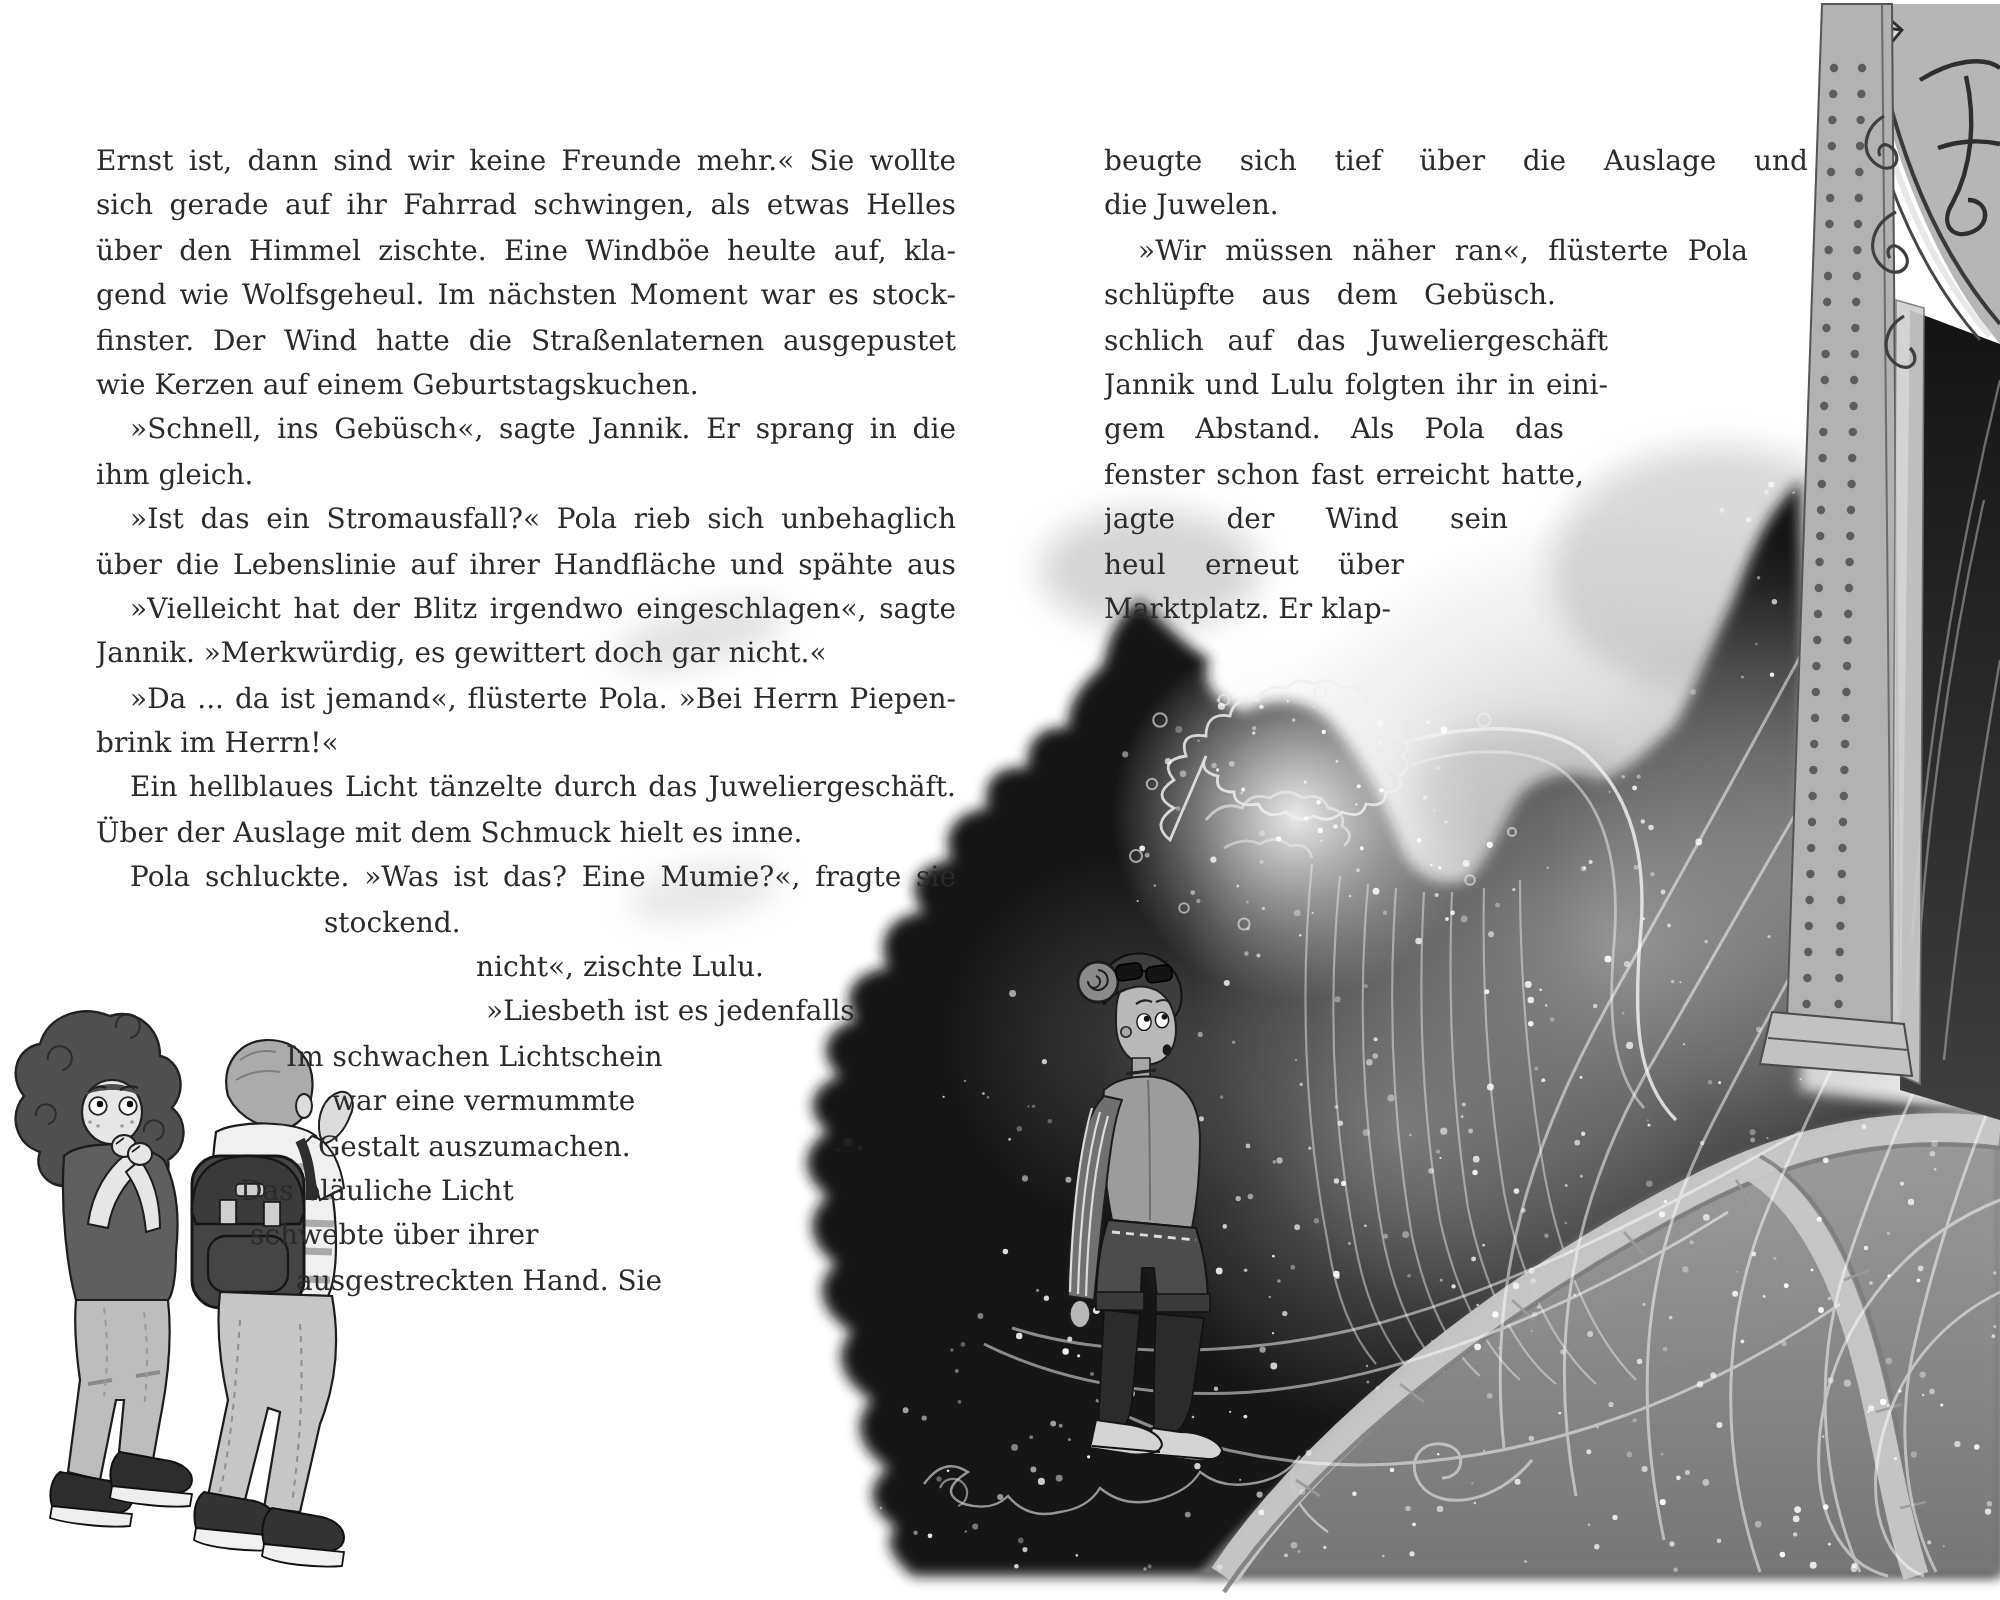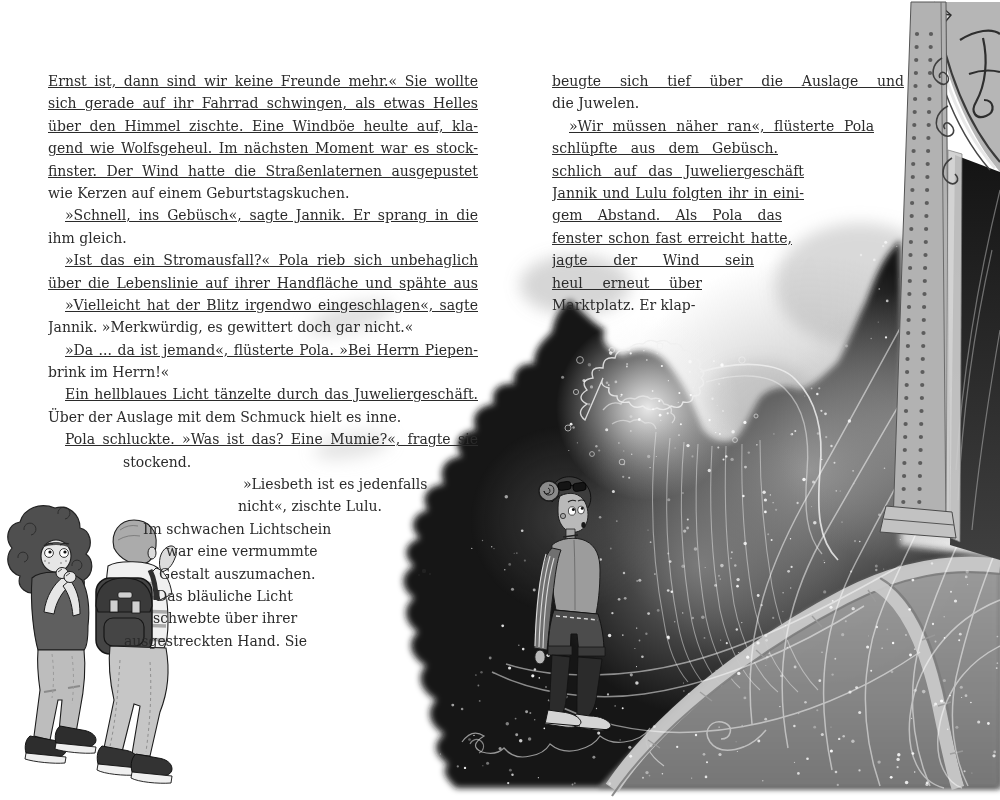--- a/index.html
+++ b/index.html
@@ -3,21 +3,21 @@
 <meta charset="utf-8">
 <style>
   html,body{margin:0;padding:0;background:#ffffff;}
   .spread{position:relative;width:1000px;height:800px;background:#ffffff;overflow:hidden;
           font-family:"DejaVu Serif", serif;}
   .art{position:absolute;left:0;top:0;width:1000px;height:800px;}
   .col{position:absolute;top:70px;color:#2b2b2b;font-size:14px;line-height:22.4px;}
   .col.left{left:48px;width:430px;}
   .col.right{left:552px;width:352px;}
   .ln{height:22.4px;overflow:hidden;white-space:nowrap;}
-  .j{white-space:normal;text-align:justify;text-align-last:justify;text-decoration:underline;}
+  .j{white-space:normal;text-align:justify;text-align-last:justify;}
   .ind{text-indent:17px;}
 </style>
 </head>
 <body>
 
 <div class="spread">
 
 <svg class="art" viewBox="0 0 1000 800">
   <defs>
     <filter id="soft" x="-20%" y="-20%" width="140%" height="140%">
@@ -862,29 +862,29 @@
   <div class="ln">ihm gleich.</div>
   <div class="ln j ind">»Ist das ein Stromausfall?« Pola rieb sich unbehaglich</div>
   <div class="ln j">über die Lebenslinie auf ihrer Handfläche und spähte aus</div>
   <div class="ln j ind">»Vielleicht hat der Blitz irgendwo eingeschlagen«, sagte</div>
   <div class="ln">Jannik. »Merkwürdig, es gewittert doch gar nicht.«</div>
   <div class="ln j ind">»Da ... da ist jemand«, flüsterte Pola. »Bei Herrn Piepen-</div>
   <div class="ln">brink im Herrn!«</div>
   <div class="ln j ind">Ein hellblaues Licht tänzelte durch das Juweliergeschäft.</div>
   <div class="ln">Über der Auslage mit dem Schmuck hielt es inne.</div>
   <div class="ln j ind">Pola schluckte. »Was ist das? Eine Mumie?«, fragte sie</div>
-  <div class="ln" style="margin-left:75px">stockend.</div>
+  <div class="ln" style="margin-left:114px">stockend.</div>
+  <div class="ln" style="margin-left:190px">nicht«, zischte Lulu.</div>
   <div class="ln" style="margin-left:195px">»Liesbeth ist es jedenfalls</div>
-  <div class="ln" style="margin-left:190px">nicht«, zischte Lulu.</div>
   <div class="ln" style="margin-left:95px">Im schwachen Lichtschein</div>
   <div class="ln" style="margin-left:118px">war eine vermummte</div>
   <div class="ln" style="margin-left:111px">Gestalt auszumachen.</div>
-  <div class="ln" style="margin-left:108px">Das bläuliche Licht</div>
-  <div class="ln" style="margin-left:105px">schwebte über ihrer</div>
-  <div class="ln" style="margin-left:76px">ausgestreckten Hand. Sie</div>
+  <div class="ln" style="margin-left:72px">Das bläuliche Licht</div>
+  <div class="ln" style="margin-left:77px">schwebte über ihrer</div>
+  <div class="ln" style="margin-left:100px">ausgestreckten Hand. Sie</div>
 </div>
 
 <div class="col right">
   <div class="ln j" style="width:352px">beugte sich tief über die Auslage und begutachtete</div>
   <div class="ln">die Juwelen.</div>
   <div class="ln j ind" style="width:322px">»Wir müssen näher ran«, flüsterte Pola und</div>
   <div class="ln j" style="width:226px">schlüpfte aus dem Gebüsch. Sie</div>
   <div class="ln j" style="width:252px">schlich auf das Juweliergeschäft zu.</div>
   <div class="ln j" style="width:252px">Jannik und Lulu folgten ihr in eini-</div>
   <div class="ln j" style="width:230px">gem Abstand. Als Pola das Schau-</div>

